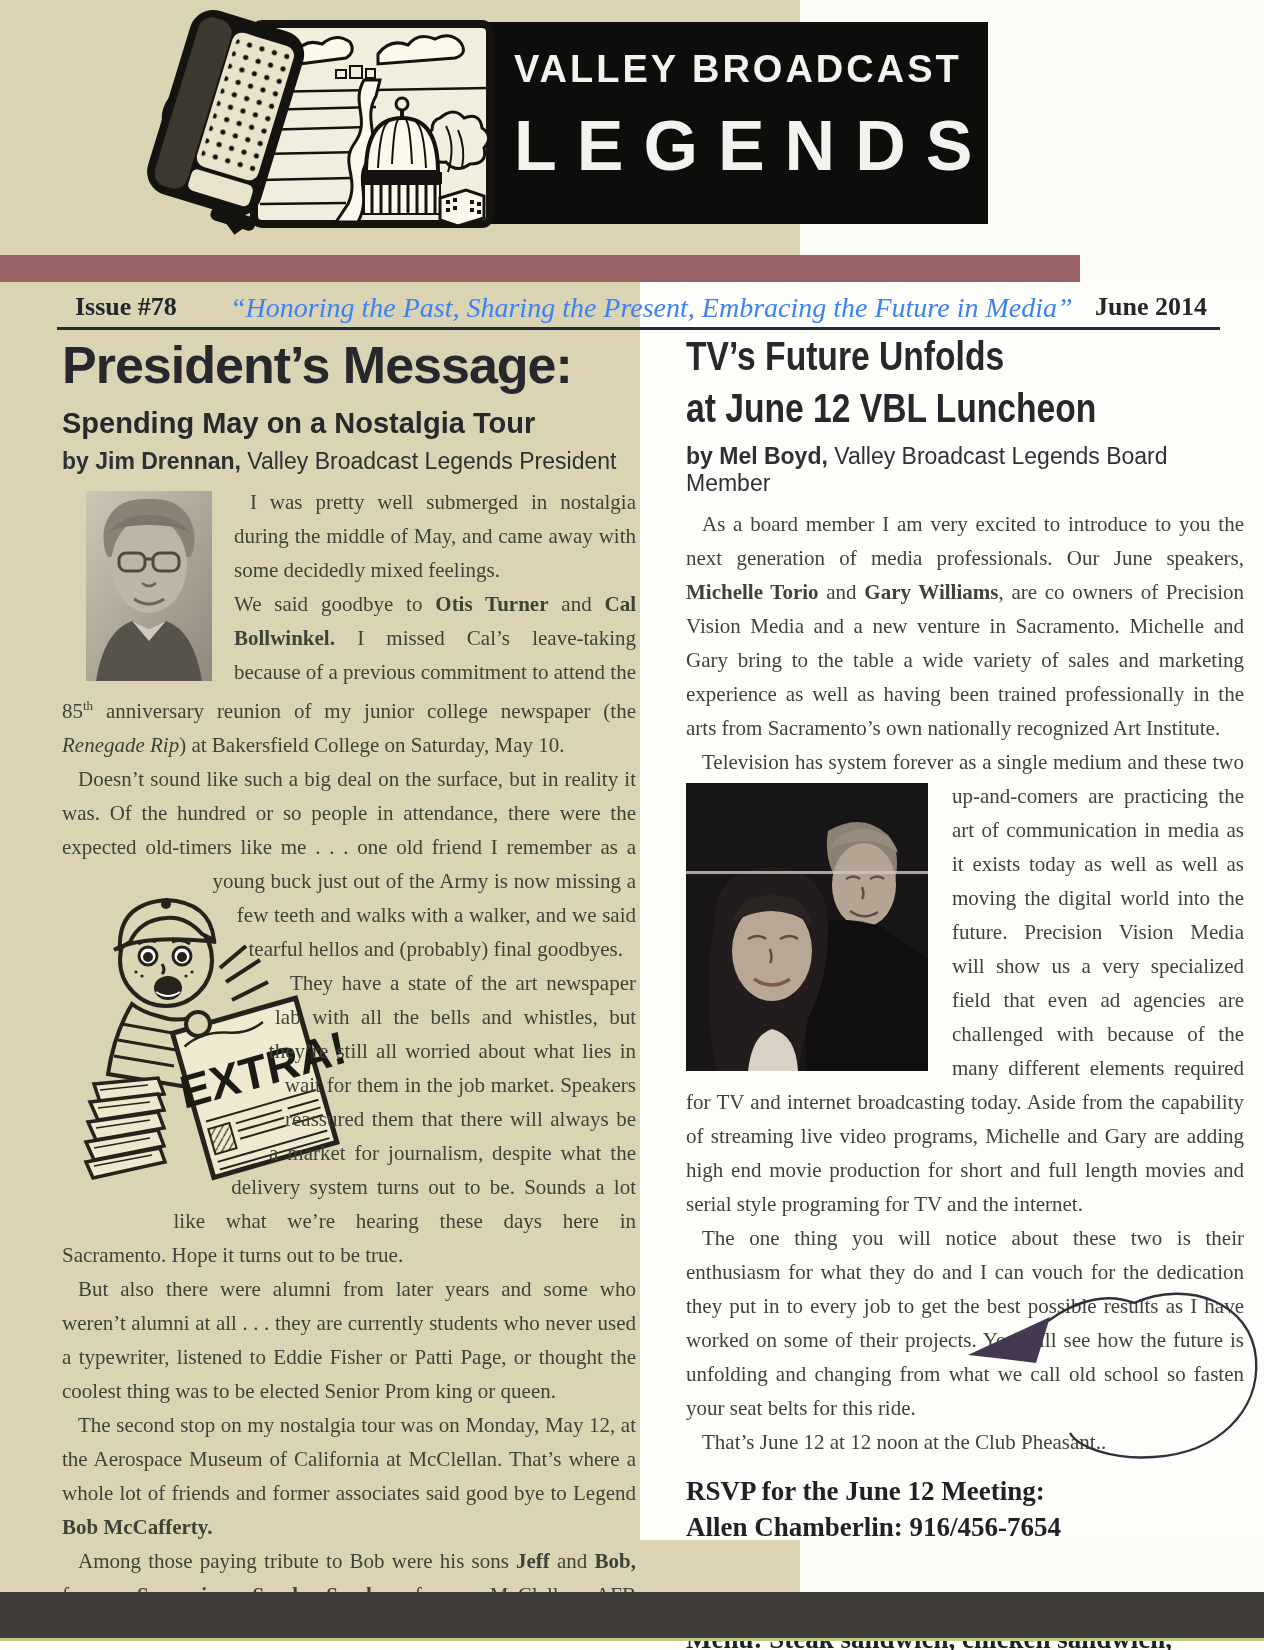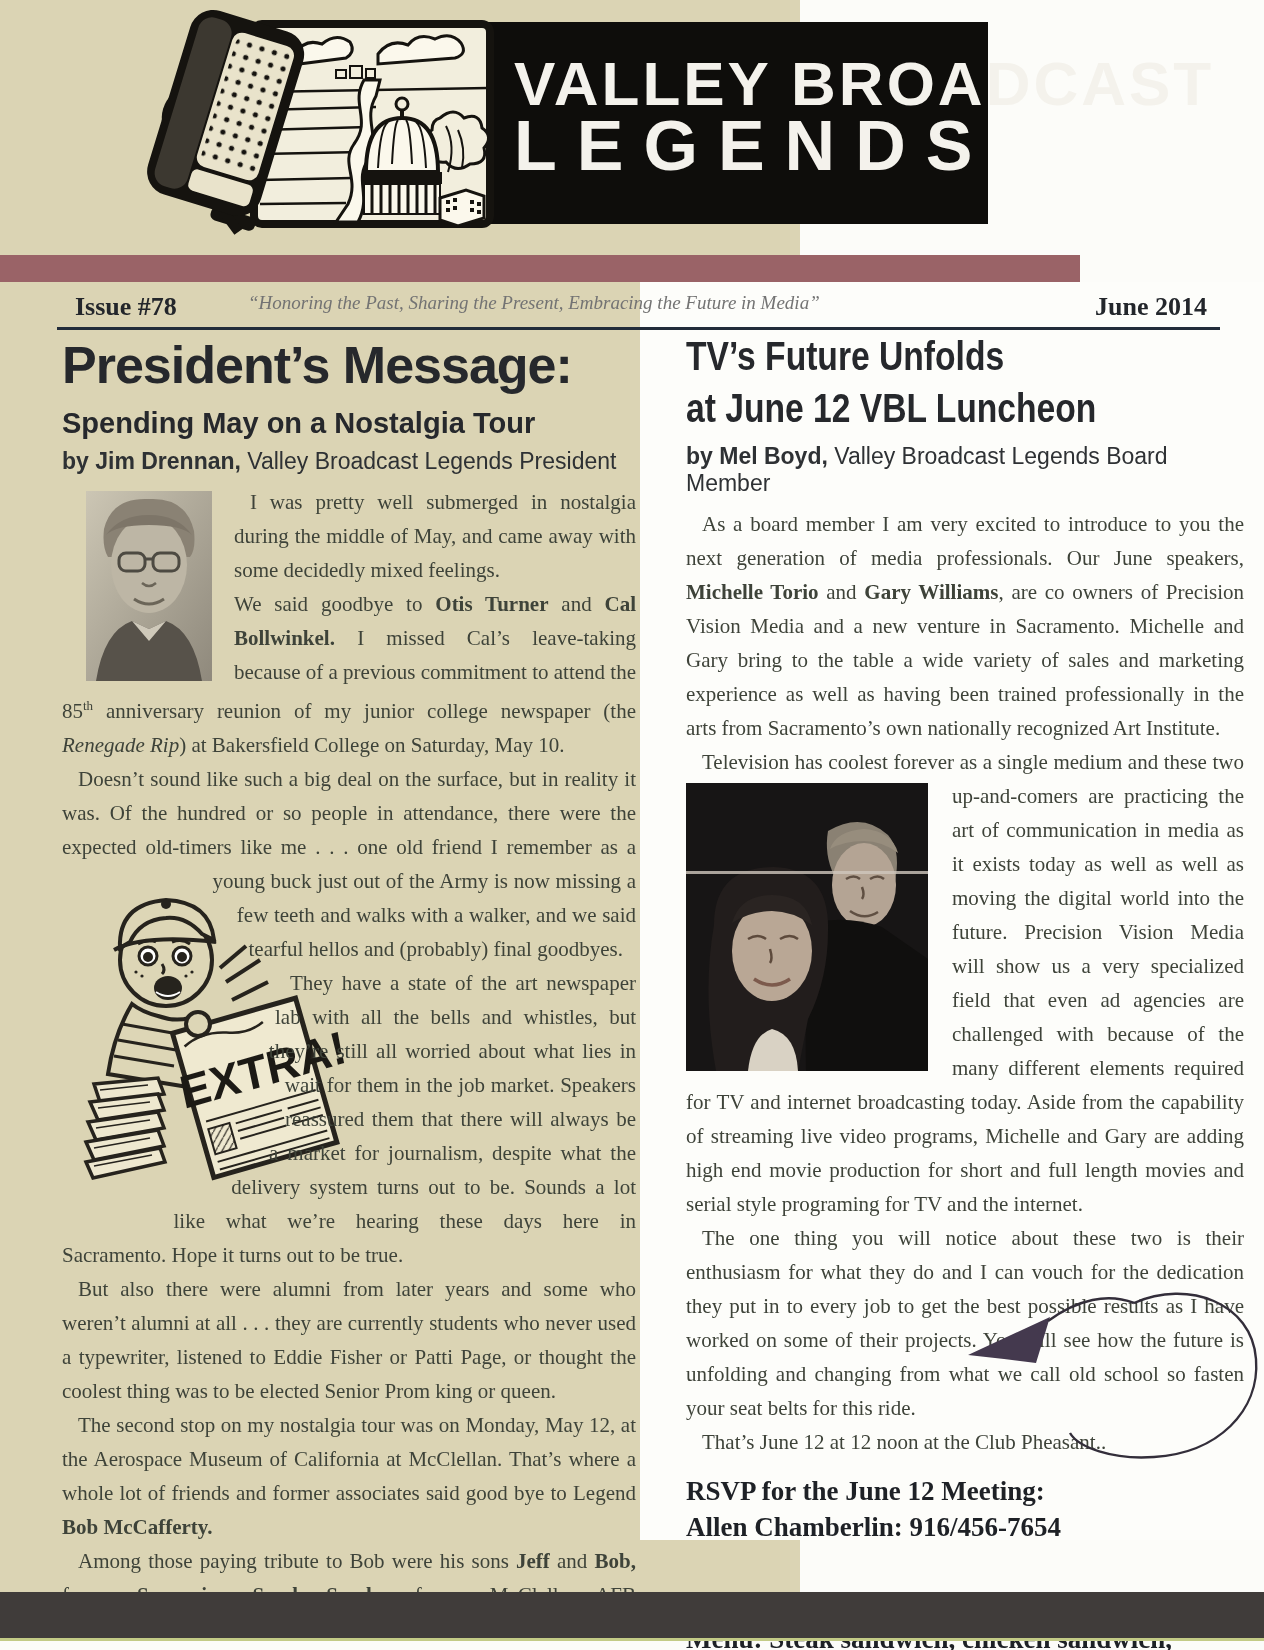--- a/index.html
+++ b/index.html
@@ -4,28 +4,28 @@
 <style>
   html,body{margin:0;padding:0;background:#888;}
   .page{position:relative;width:1264px;height:1650px;background:#fcfcf9;overflow:hidden;
         font-family:"Liberation Serif",serif;}
   
   .tan-base{position:absolute;left:0;top:0;width:800px;height:1592px;background:#dbd4b4;}
   .white-sheet{position:absolute;left:640px;top:282px;width:624px;height:1258px;background:#fdfdfa;}
   
   .mast-box{position:absolute;left:458px;top:22px;width:530px;height:202px;background:#0e0d0b;color:#f4f2ec;
             font-family:"Liberation Sans",sans-serif;font-weight:bold;}
-  .mast-l1{position:absolute;left:56px;top:26px;font-size:62px;letter-spacing:3px;white-space:nowrap;}
+  .mast-l1{position:absolute;left:56px;top:26px;font-size:38px;letter-spacing:3px;white-space:nowrap;}
   .mast-l2{position:absolute;left:56px;top:84px;font-size:70px;letter-spacing:20px;white-space:nowrap;}
   .logo-illo{position:absolute;left:140px;top:8px;}
   
   .maroon{position:absolute;left:0;top:255px;width:1080px;height:27px;background:#9a6367;}
   .issue-row{position:absolute;left:0;top:292px;width:1264px;height:34px;color:#23262b;}
   .issue-no{position:absolute;left:75px;top:0;font-size:26px;font-weight:bold;}
-  .motto{position:absolute;left:248px;top:0;font-size:19px;font-style:italic;color:#737373;}
+  .motto{position:absolute;left:230px;top:0;font-size:28px;font-style:italic;color:#3b82f6;}
   .issue-date{position:absolute;left:1095px;top:0;font-size:26px;font-weight:bold;}
   .issue-rule{position:absolute;left:57px;top:327px;width:1163px;height:3px;background:#222c3a;}
   
   .col-left{position:absolute;left:62px;top:338px;width:574px;}
   .col-right{position:absolute;left:686px;top:330px;width:558px;}
   .h1-left{font-family:Liberation Sans, sans-serif;font-weight:bold;font-size:52px;letter-spacing:-1px;
            color:#26282c;line-height:1.05;margin:0 0 14px 0;}
   .h2-left{font-family:"Liberation Sans",sans-serif;font-weight:bold;font-size:29px;color:#26282c;margin:0 0 8px 0;}
   .h1-right{font-family:"Liberation Sans",sans-serif;font-weight:bold;font-size:41px;color:#26282c;
             line-height:1.28;margin:0 0 8px 0;transform:scaleX(.82);transform-origin:left top;white-space:nowrap;}
@@ -264,21 +264,21 @@
   <div class="col-right">
     <h1 class="h1-right">
       <span>TV’s Future Unfolds</span><br>
       <span>at June 12 VBL Luncheon</span>
     </h1>
     <p class="byline"><b>by Mel Boyd,</b><span> Valley Broadcast Legends Board Member</span></p>
 
     <div class="bodytext">
       <p>As a board member I am very excited to introduce to you the next generation of media professionals. Our June speakers, <b>Michelle Torio</b> and <b>Gary Williams</b>, are co owners of Precision Vision Media and a new venture in Sacramento. Michelle and Gary bring to the table a wide variety of sales and marketing experience as well as having been trained professionally in the arts from Sacramento’s own nationally recognized Art Institute.</p>
       <p>
-        <span>Television has coolest forever as a single medium and these</span>
+        <span>Television has system forever as a single medium and these</span>
         
         <svg class="couple-float photo" width="242" height="288" viewBox="0 0 242 288">
           <rect width="242" height="288" fill="#171515"></rect>
 
           <path d="M142 48 Q176 28 202 52 Q214 66 210 92 L206 118 Q200 96 188 88 Q160 80 148 92 Q138 72 142 48 Z" fill="#8a8173"></path>
           <ellipse cx="178" cy="102" rx="32" ry="42" fill="#b4a494"></ellipse>
           <path d="M144 66 Q150 48 178 46 Q206 48 212 70 Q196 58 178 58 Q158 58 144 66 Z" fill="#978d7d"></path>
           <g stroke="#5f4f42" stroke-width="2.5" fill="none">
             <path d="M160 96 q8 -5 14 0 M184 96 q8 -5 14 0"></path>
             <path d="M176 104 q3 8 0 12"></path>

